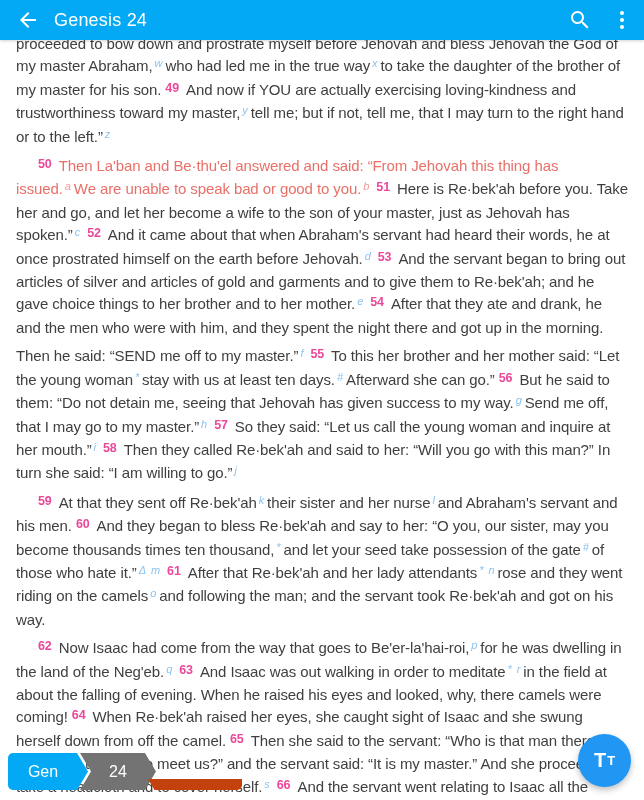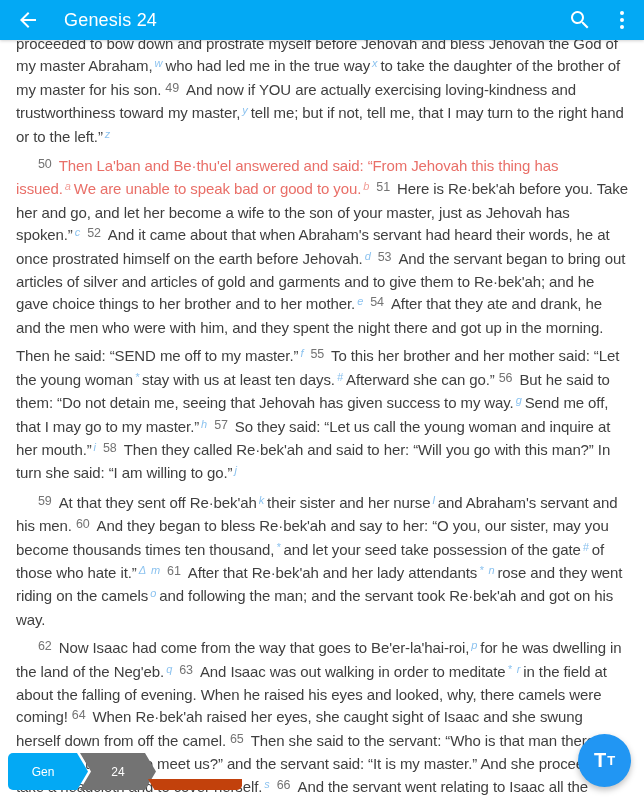--- a/index.html
+++ b/index.html
@@ -8,56 +8,56 @@
     font-family:"Liberation Sans", sans-serif;position:relative;
   }
   
   .appbar{
     position:absolute;top:0;left:0;width:644px;height:40px;
     background:#03A9F4;display:flex;align-items:center;z-index:30;
     box-shadow:0 1px 3px rgba(0,0,0,.18);
   }
   .appbar .back{margin-left:16px;width:24px;height:24px;cursor:pointer;}
   .appbar .title{
-    color:#ffffff;font-size:18px;margin-left:24px;font-weight:400;
+    color:#ffffff;font-size:18px;margin-left:14px;font-weight:400;
     letter-spacing:.2px;flex:1;white-space:nowrap;
   }
   .appbar .action{width:24px;height:24px;margin-right:18px;cursor:pointer;}
   .appbar .kebab{margin-right:10px;}
   
   .content{
     position:absolute;top:0;left:0;right:0;bottom:0;
     padding:33px 16px 0 16px;z-index:10;
     color:#3f3f3f;font-size:15px;line-height:22.4px;letter-spacing:-0.1px;
   }
   .para{margin:0 0 6px 0;}
   .para.indent{text-indent:10px;}
   .para span{text-indent:0;}
   .v{
-    color:#737373;font-weight:normal;font-size:12.5px;
+    color:#ec4899;font-weight:bold;font-size:12.5px;
     position:relative;top:-3px;margin:0 7px 0 4px;white-space:nowrap;cursor:pointer;
   }
   .para .v:first-child{margin-left:12px;}
   .f{
     color:#8BC2EF;font-style:italic;font-size:11px;
     position:relative;top:-4px;margin:0 3px 0 2px;cursor:pointer;
   }
   .rt{color:#E96F68;}
   .rf{
     color:#F29D97;font-style:italic;font-size:11px;
     position:relative;top:-4px;margin:0 3px 0 2px;cursor:pointer;
   }
   
   .navbar{
     position:absolute;left:8px;bottom:10px;height:37px;z-index:40;
     display:flex;border-radius:5px;overflow:hidden;
   }
   .seg{
     display:flex;align-items:center;justify-content:center;
-    color:#ffffff;font-size:12px;height:37px;cursor:pointer;user-select:none;
+    color:#ffffff;font-size:16px;height:37px;cursor:pointer;user-select:none;
   }
   .seg-book{
     width:70px;background:#03A9F4;padding-right:10px;
     clip-path:polygon(0 0, calc(100% - 11px) 0, 100% 50%, calc(100% - 11px) 100%, 0 100%);
   }
   .seg-chapter{
     width:68px;background:#737373;margin-left:-8px;padding-left:4px;padding-right:4px;
     clip-path:polygon(0 0, calc(100% - 11px) 0, 100% 50%, calc(100% - 11px) 100%, 0 100%, 11px 50%);
   }
   .seg-verses{

